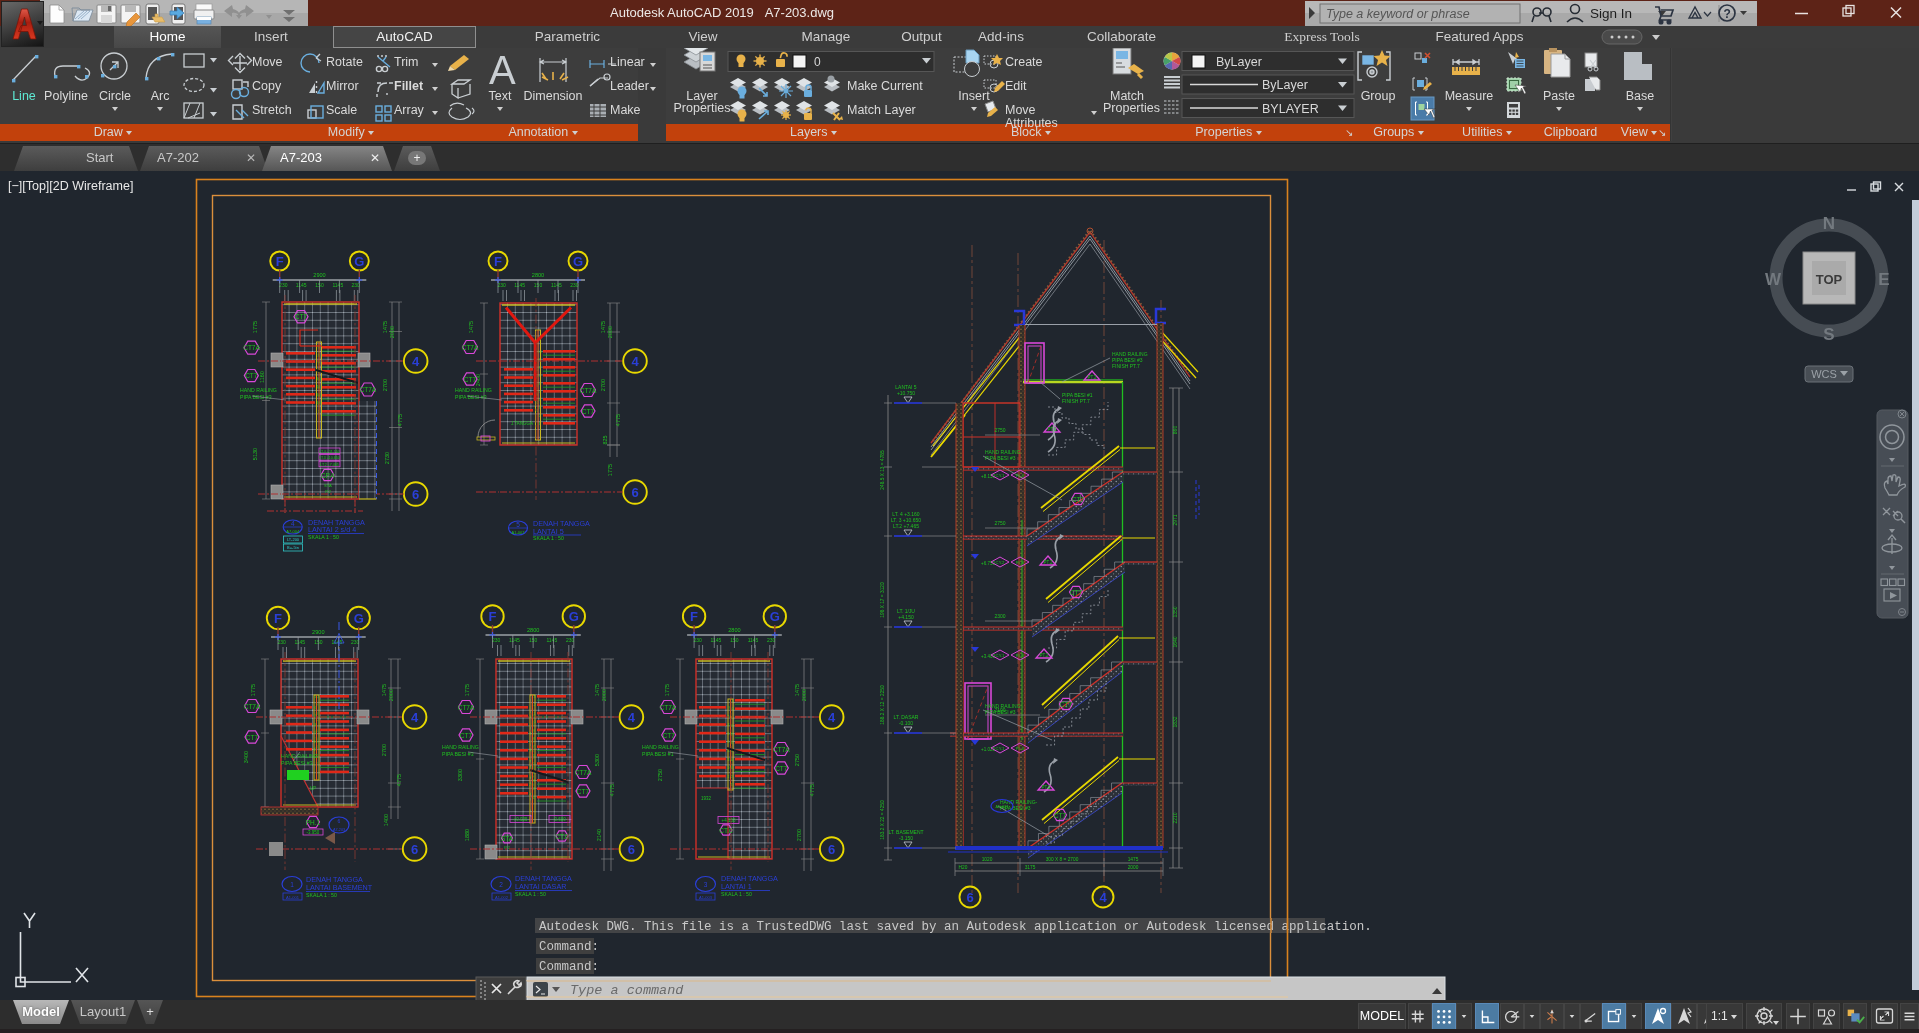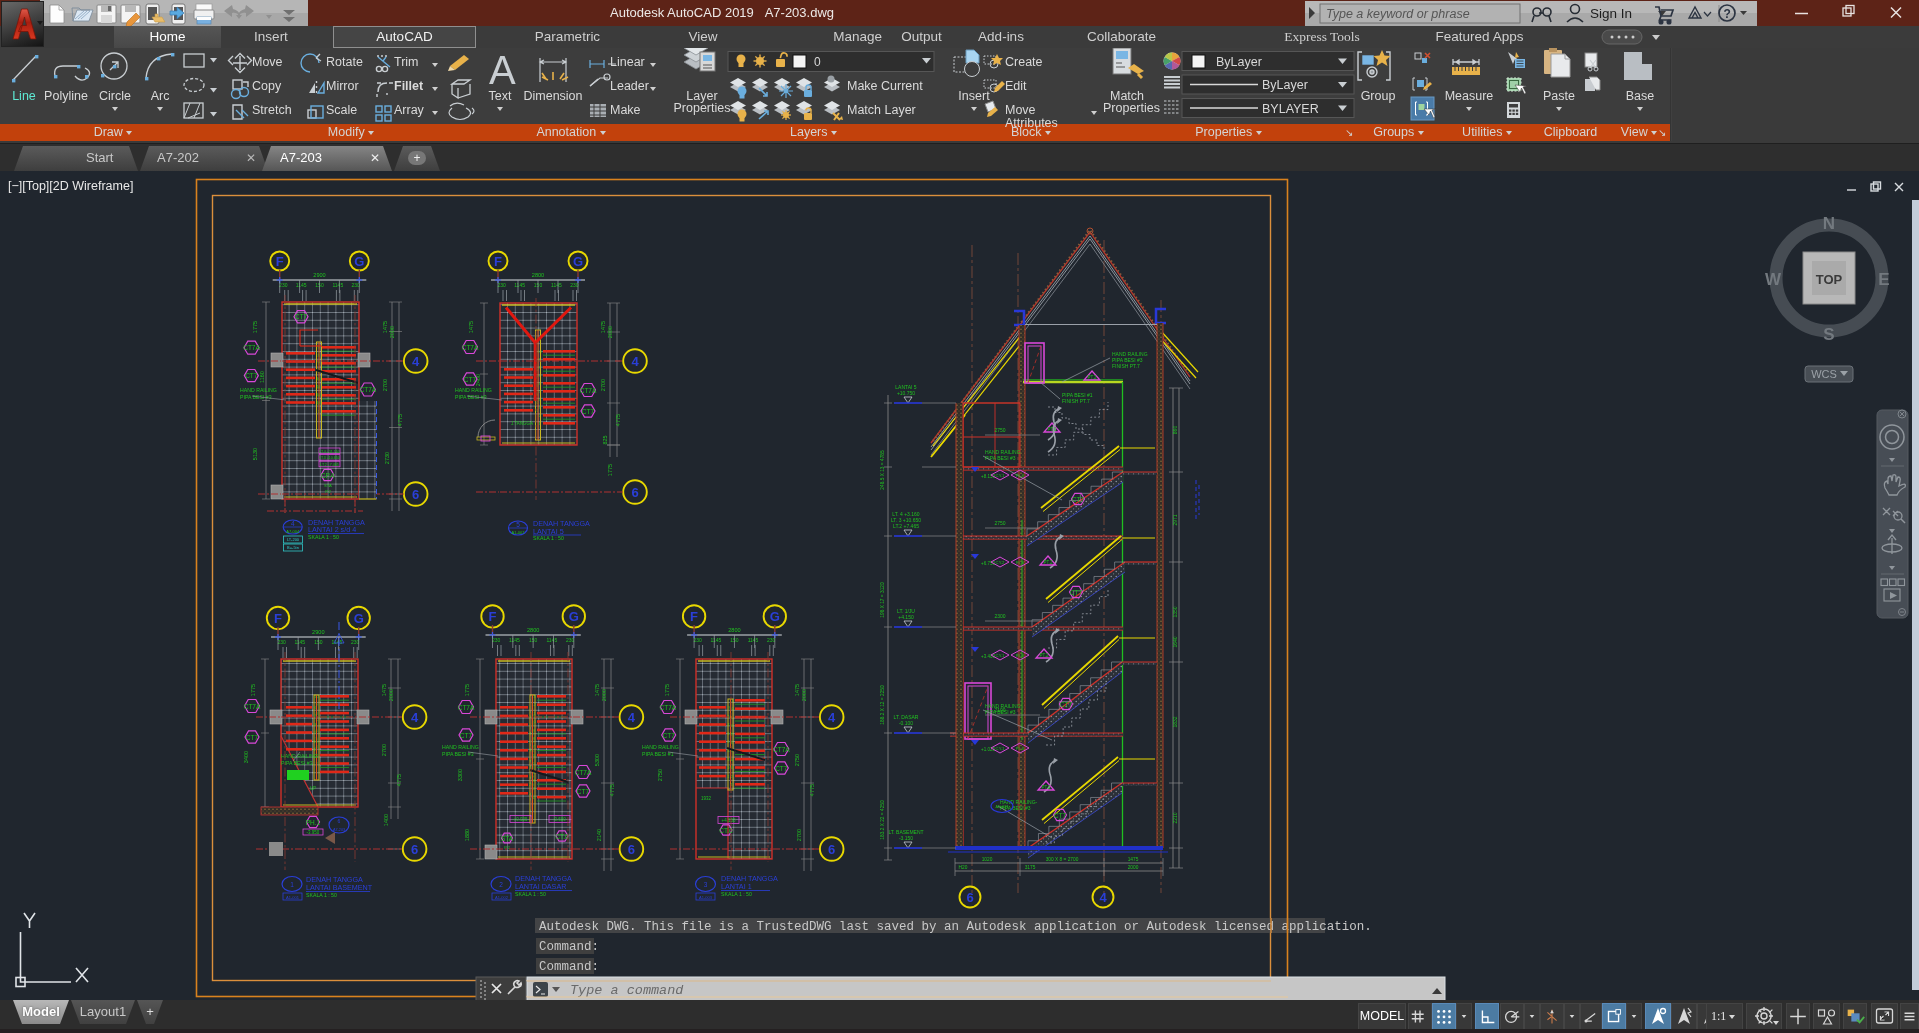--- a/index.html
+++ b/index.html
@@ -118,21 +118,21 @@
 <rect x="138" y="8" width="8" height="8" fill="none" stroke="#e8e2e0" stroke-width="1.3"></rect>
 <rect x="141" y="5.5" width="8" height="8" fill="none" stroke="#e8e2e0" stroke-width="1.3"></rect>
 <path d="M186 7.5 l10 10 m0 -10 l-10 10" stroke="#e8e2e0" stroke-width="1.5"></path>
 </svg>
 <div id="menurow"></div>
 <div class="mtab" style="left:114px;width:107px;background:linear-gradient(#555,#484848);color:#fff;">Home</div>
 <div class="mtab" style="left:236px;width:70px;">Insert</div>
 <div class="mtab" style="left:333px;width:143px;border:1px solid #8f8f8f;background:#454545;color:#f0f0f0;line-height:20px;">AutoCAD</div>
 <div class="mtab" style="left:500px;width:135px;">Parametric</div>
 <div class="mtab" style="left:672px;width:62px;">View</div>
-<div class="mtab" style="left:770px;width:112px;text-align:right;">Manage</div>
+<div class="mtab" style="left:770px;width:112px;">Manage</div>
 <div class="mtab" style="left:898px;width:47px;">Output</div>
 <div class="mtab" style="left:966px;width:70px;">Add-ins</div>
 <div class="mtab" style="left:1060px;width:123px;">Collaborate</div>
 <div class="mtab" style="left:1248px;width:148px;font-family:Liberation Serif, serif;">Express Tools</div>
 <div class="mtab" style="left:1398px;width:163px;">Featured Apps</div>
 <svg class="abs" style="left:1600px;top:26px" width="70" height="22" viewBox="0 0 70 22">
 <rect x="2" y="4" width="40" height="14" rx="7" fill="#4a4a4a" stroke="#666"></rect>
 <circle cx="12" cy="11" r="1.5" fill="#ccc"></circle>
     <circle cx="19" cy="11" r="1.5" fill="#ccc"></circle>
     <circle cx="26" cy="11" r="1.5" fill="#ccc"></circle>
@@ -141,21 +141,21 @@
   </svg>
 <div id="ribbon"></div>
 <div class="panel" style="left:0px;width:226px">
     <div class="plabel">Draw <span class="dar"></span></div>
   </div>
 <div class="psep" style="left:226px;top:48px;position:absolute"></div>
 <div class="panel" style="left:226px;width:250px">
     <div class="plabel">Modify <span class="dar"></span></div>
   </div>
 <div class="psep" style="left:476px;top:48px;position:absolute"></div>
-<div class="panel" style="left:476px;width:190px">
+<div class="panel" style="left:448px;width:190px">
     <div class="plabel">Annotation <span class="dar"></span></div>
   </div>
 <div class="psep" style="left:666px;top:48px;position:absolute"></div>
 <div class="panel" style="left:666px;width:295px">
     <div class="plabel">Layers <span class="dar"></span></div>
   </div>
 <div class="psep" style="left:961px;top:48px;position:absolute"></div>
 <div class="panel" style="left:961px;width:140px">
     <div class="plabel">Block <span class="dar"></span></div>
   </div>
@@ -593,21 +593,21 @@
     <svg width="100%" height="25" viewBox="0 0 24 25">
       <path d="M12 4 L6 20 L12 16 L18 20 Z" fill="#d8d8d8"></path>
       <path d="M16 4 l3 4 -3 1 3 4" stroke="#d8d8d8" fill="none" stroke-width="1.2"></path>
     </svg>
   </div>
 <div class="sbtn" style="left:1697px;width:26px;top:1003px;">
     <svg width="100%" height="25" viewBox="0 0 24 25">
       <path d="M12 4 L6 20 L12 16 L18 20 Z" fill="#d8d8d8"></path>
     </svg>
   </div>
-<div class="sbtn" style="left:1706px;width:37px;top:1003px;font-family:Liberation Serif, serif;">
+<div class="sbtn" style="left:1706px;width:37px;top:1003px;">
     <div style="color:#e8e8e8;font-size:12px;line-height:25px;text-align:left;padding-left:4px">1:1 <span class="dar" style="border-top-color:#d8d8d8"></span></div>
   </div>
 <div class="sbtn" style="left:1746px;width:36px;top:1003px;">
     <svg width="100%" height="25" viewBox="0 0 24 25">
       <path d="M12 5 a7 7 0 1 0 .1 0 z" fill="none" stroke="#d8d8d8" stroke-width="1.4"></path>
       <circle cx="12" cy="12" r="3" fill="none" stroke="#d8d8d8" stroke-width="1.4"></circle>
       <path d="M12 3 v4 m0 10 v4 m-9 -9 h4 m10 0 h4 m-14.4 -6.4 l2.8 2.8 m8.2 8.2 l2.8 2.8 m0 -13.8 l-2.8 2.8 m-8.2 8.2 l-2.8 2.8" stroke="#d8d8d8" stroke-width="1.3"></path>
     </svg>
     <div class="abs" style="right:2px;top:9px"><span class="dar" style="border-top-color:#d8d8d8"></span></div>
   </div>

